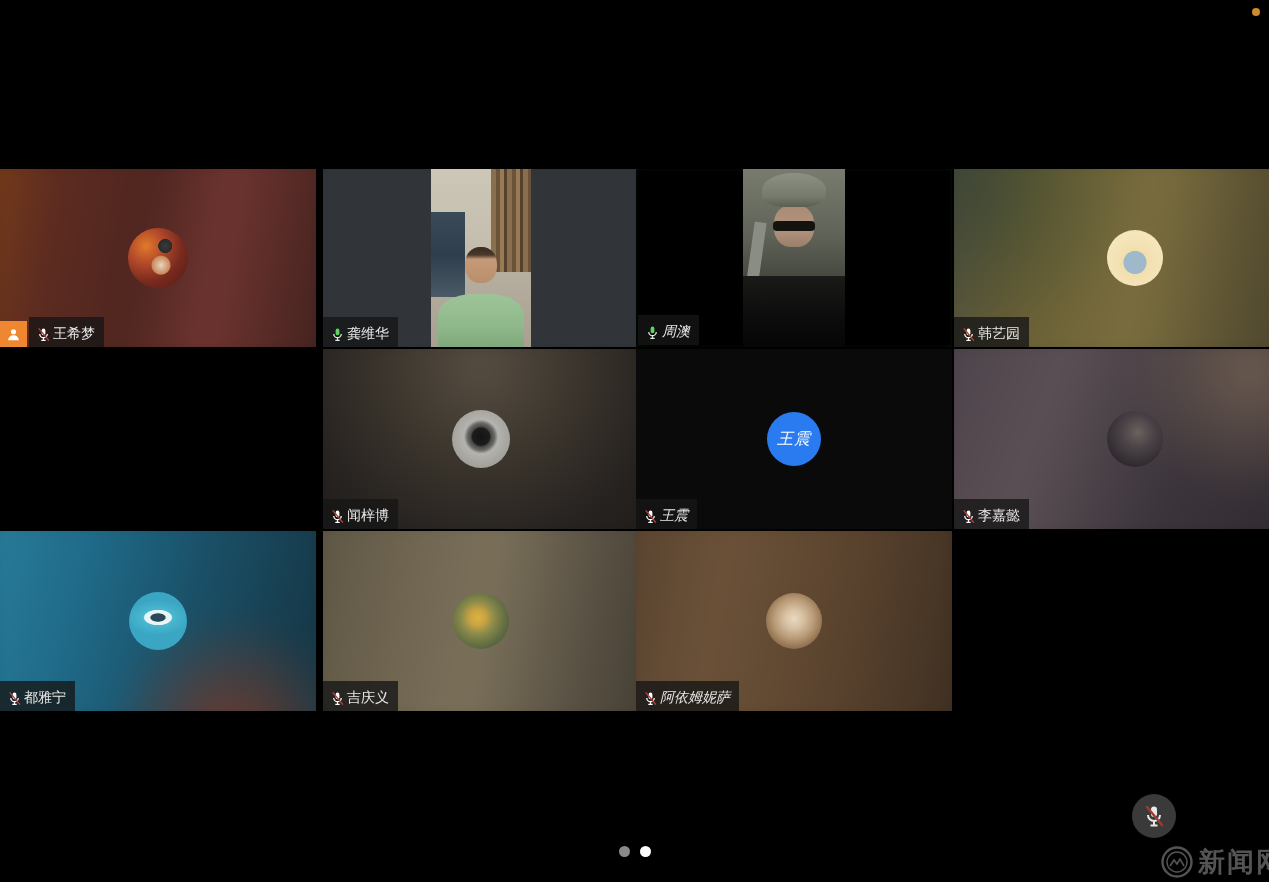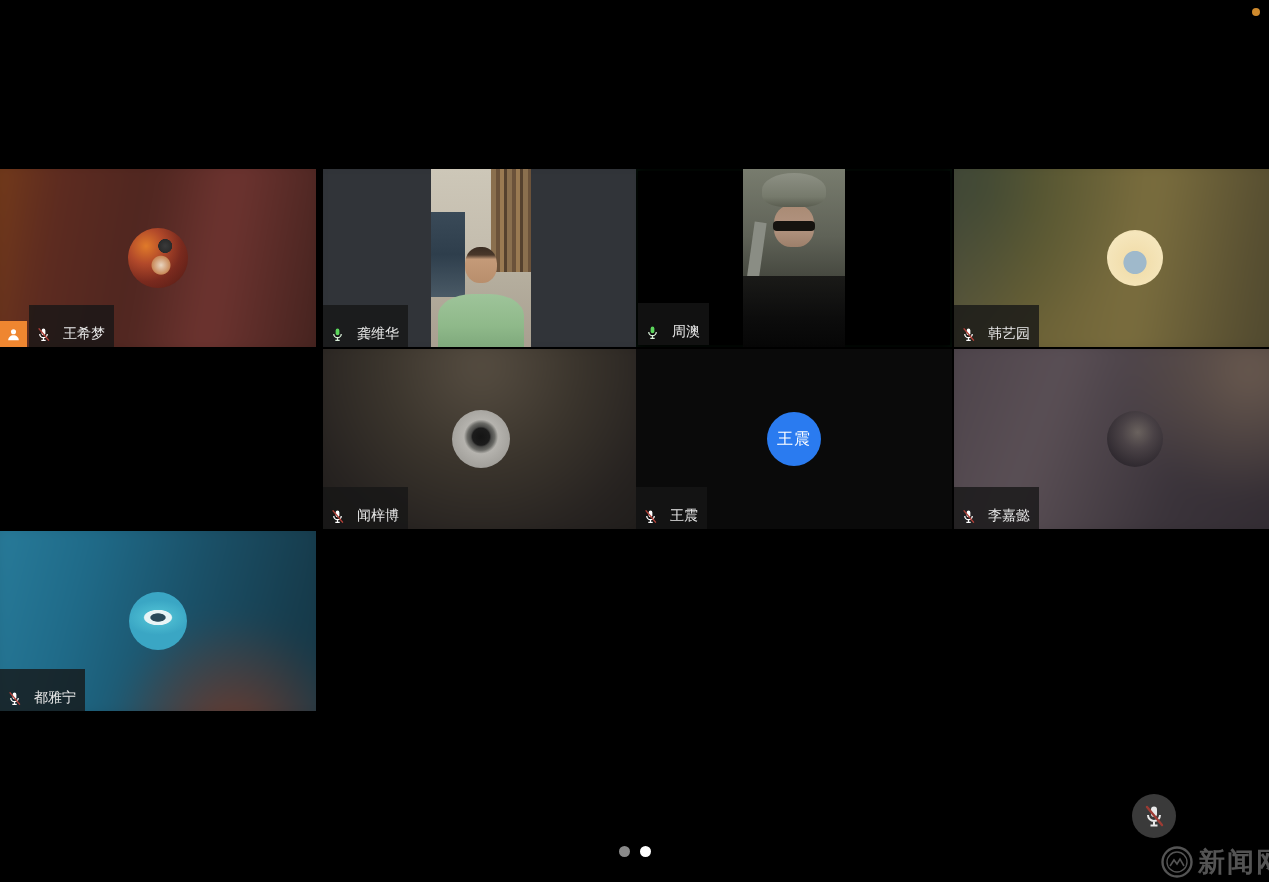--- a/index.html
+++ b/index.html
@@ -1,21 +1,21 @@
 <!DOCTYPE html>
 <html><head>
 <meta charset="utf-8">
 <style>
   html,body{margin:0;padding:0;background:#000;}
   .stage{position:relative;width:1269px;height:882px;background:#000;overflow:hidden;
          font-family:"Liberation Sans","DejaVu Sans",sans-serif;}
   
   .tile{position:absolute;width:316px;overflow:hidden;background:#000;}
   .r1{top:169px;height:178px;} .r2{top:349px;height:180px;text-align:center;} .r3{top:531px;height:180px;}
-  .c1{left:0;} .c2{left:323px;} .c3{left:636px;} .c4{left:954px;width:362px;}
+  .c1{left:0;} .c2{left:323px;} .c3{left:636px;font-style:italic;} .c4{left:954px;width:362px;}
   .tile .bg{position:absolute;inset:-24px;filter:blur(14px);}
   .bg1{background:linear-gradient(100deg,#7c4018 0%,#5d2b20 22%,#4f2620 45%,#6e3430 65%,#3c1f1b 100%);}
   .bg2{background:#313439;filter:none;inset:0;}
   .bg3{background:#000;filter:none;inset:0;}
   .bg4{background:linear-gradient(100deg,#50503f 0%,#6b6136 28%,#7a6d3e 52%,#5a5132 75%,#3e3a2a 100%),
        radial-gradient(circle at 12% 18%,#5a6a72 0%,rgba(90,106,114,0) 40%);background-blend-mode:overlay;}
   .bg5{background:radial-gradient(circle at 45% 45%,#63636a 0%,#55555c 40%,#3f3f46 80%,#34343a 100%);}
   .bg6{background:radial-gradient(circle at 50% 18%,#574e42 0%,#3a342c 38%,#262220 70%,#1c1a18 100%);}
   .bg7{background:#0a0a0a;filter:none;inset:0;}
   .bg8{background:radial-gradient(circle at 78% 20%,#6a5a4f 0%,rgba(106,90,79,0) 35%),
@@ -57,22 +57,22 @@
   .v3-base{position:absolute;inset:0;background:linear-gradient(180deg,#787c6e 0%,#5f6257 38%,#3c3e36 70%,#23231f 100%);}
   .v3-cap{position:absolute;left:50%;top:2%;width:64px;height:34px;margin-left:-32px;border-radius:50% 50% 35% 35%;
           background:linear-gradient(180deg,#8d9084 0%,#767a6c 70%,#5a5d50 100%);}
   .v3-face{position:absolute;left:50%;top:20%;width:40px;height:42px;margin-left:-20px;border-radius:42%;
            background:linear-gradient(180deg,#a98a74 0%,#b29480 55%,#9c7f6a 100%);}
   .v3-glasses{position:absolute;left:50%;top:29%;width:42px;height:10px;margin-left:-21px;border-radius:4px;background:#15130f;}
   .v3-shirt{position:absolute;left:0;right:0;bottom:0;height:40%;
             background:linear-gradient(180deg,#1a1a18 0%,#0c0c0c 60%,#060606 100%);}
   .v3-strap{position:absolute;left:6%;top:30%;width:12%;height:46%;background:#8a8d84;transform:rotate(8deg);}
   
-  .plate{position:absolute;left:0;bottom:0;display:flex;align-items:center;gap:12px;height:26px;
-         background:rgba(22,22,22,.78);padding:16px 9px 0 7px;color:#e8e8e8;font-size:14px;white-space:nowrap;}
+  .plate{position:absolute;left:0;bottom:0;display:flex;align-items:center;gap:2px;height:26px;
+         background:rgba(22,22,22,.78);padding:4px 9px 0 7px;color:#e8e8e8;font-size:14px;white-space:nowrap;}
   .plate-offset{left:29px;}
   .plate-inset{left:2px;bottom:2px;}
   .mic{width:15px;height:15px;display:inline-flex;}
   .mic svg{width:100%;height:100%;}
   .host-badge{position:absolute;left:0;bottom:0;width:27px;height:26px;background:#ef8630;
               display:flex;align-items:center;justify-content:center;}
   .host-badge svg{width:17px;height:17px;}
   
   .mic-button{position:absolute;left:1132px;top:794px;width:44px;height:44px;border-radius:50%;
               background:#3a3a3a;display:flex;align-items:center;justify-content:center;}
@@ -240,21 +240,53 @@
         <svg viewBox="0 0 24 24">
             <rect x="9" y="2.5" width="6" height="10.5" rx="3" fill="#fff"></rect>
             <path d="M6 11a6 6 0 0 0 12 0M12 17.5v3M8.5 21.5h7" fill="none" stroke="#fff" stroke-width="2"></path>
             <path d="M5 3L20 21" stroke="#b04038" stroke-width="2.4" stroke-linecap="round"></path>
           </svg>
       </span>
       <span>都雅宁</span>
     </div>
   </div>
 
-
+  <div class="tile r3 c2">
+    <div class="bg bg10"></div>
+    <div class="center">
+        <div class="avatar av10"></div>
+      </div>
+    <div class="plate">
+      <span class="mic">
+        <svg viewBox="0 0 24 24">
+            <rect x="9" y="2.5" width="6" height="10.5" rx="3" fill="#fff"></rect>
+            <path d="M6 11a6 6 0 0 0 12 0M12 17.5v3M8.5 21.5h7" fill="none" stroke="#fff" stroke-width="2"></path>
+            <path d="M5 3L20 21" stroke="#b04038" stroke-width="2.4" stroke-linecap="round"></path>
+          </svg>
+      </span>
+      <span>吉庆义</span>
+    </div>
+  </div>
+
+  <div class="tile r3 c3">
+    <div class="bg bg11"></div>
+    <div class="center">
+        <div class="avatar av11"></div>
+      </div>
+    <div class="plate">
+      <span class="mic">
+        <svg viewBox="0 0 24 24">
+            <rect x="9" y="2.5" width="6" height="10.5" rx="3" fill="#fff"></rect>
+            <path d="M6 11a6 6 0 0 0 12 0M12 17.5v3M8.5 21.5h7" fill="none" stroke="#fff" stroke-width="2"></path>
+            <path d="M5 3L20 21" stroke="#b04038" stroke-width="2.4" stroke-linecap="round"></path>
+          </svg>
+      </span>
+      <span>阿依姆妮萨</span>
+    </div>
+  </div>
 
 
   <div class="mic-button">
     <svg viewBox="0 0 24 24">
         <rect x="9" y="2.5" width="6" height="10.5" rx="3" fill="#e8e8e8"></rect>
         <path d="M6 11a6 6 0 0 0 12 0M12 17.5v3M8.5 21.5h7" fill="none" stroke="#e8e8e8" stroke-width="2"></path>
         <path d="M5 3L20 21" stroke="#9e3c34" stroke-width="2.4" stroke-linecap="round"></path>
       </svg>
   </div>
 

